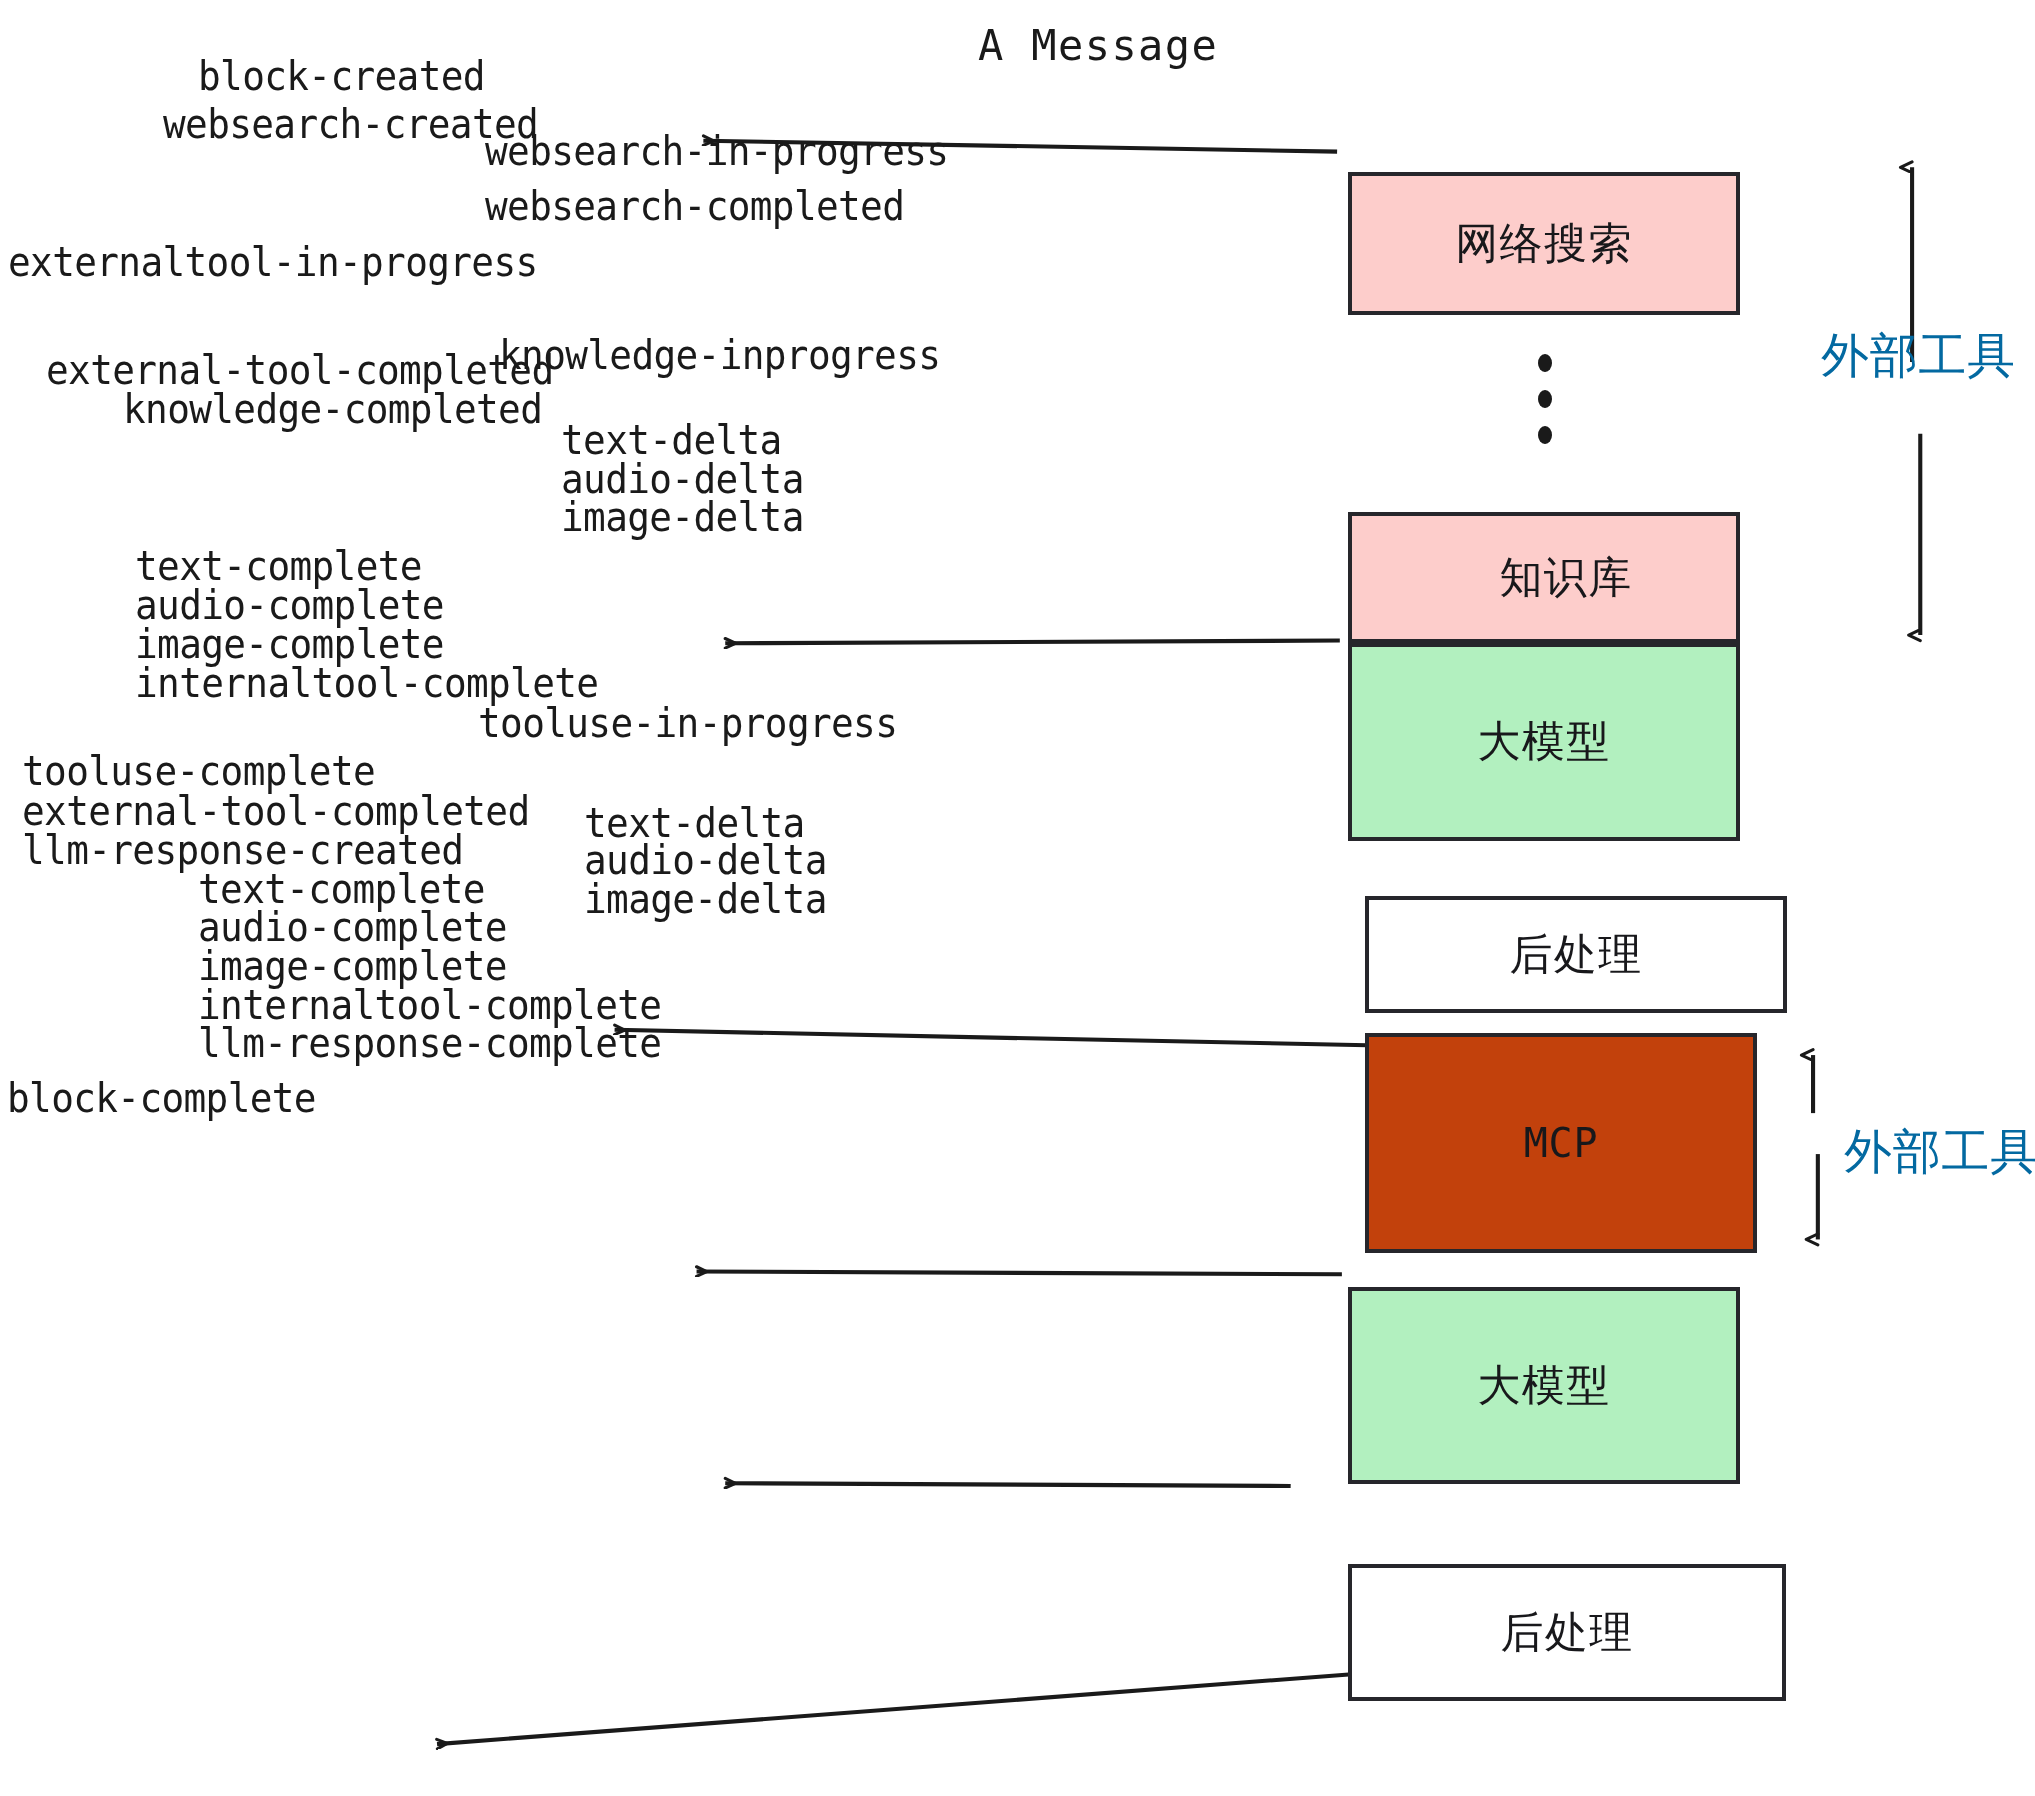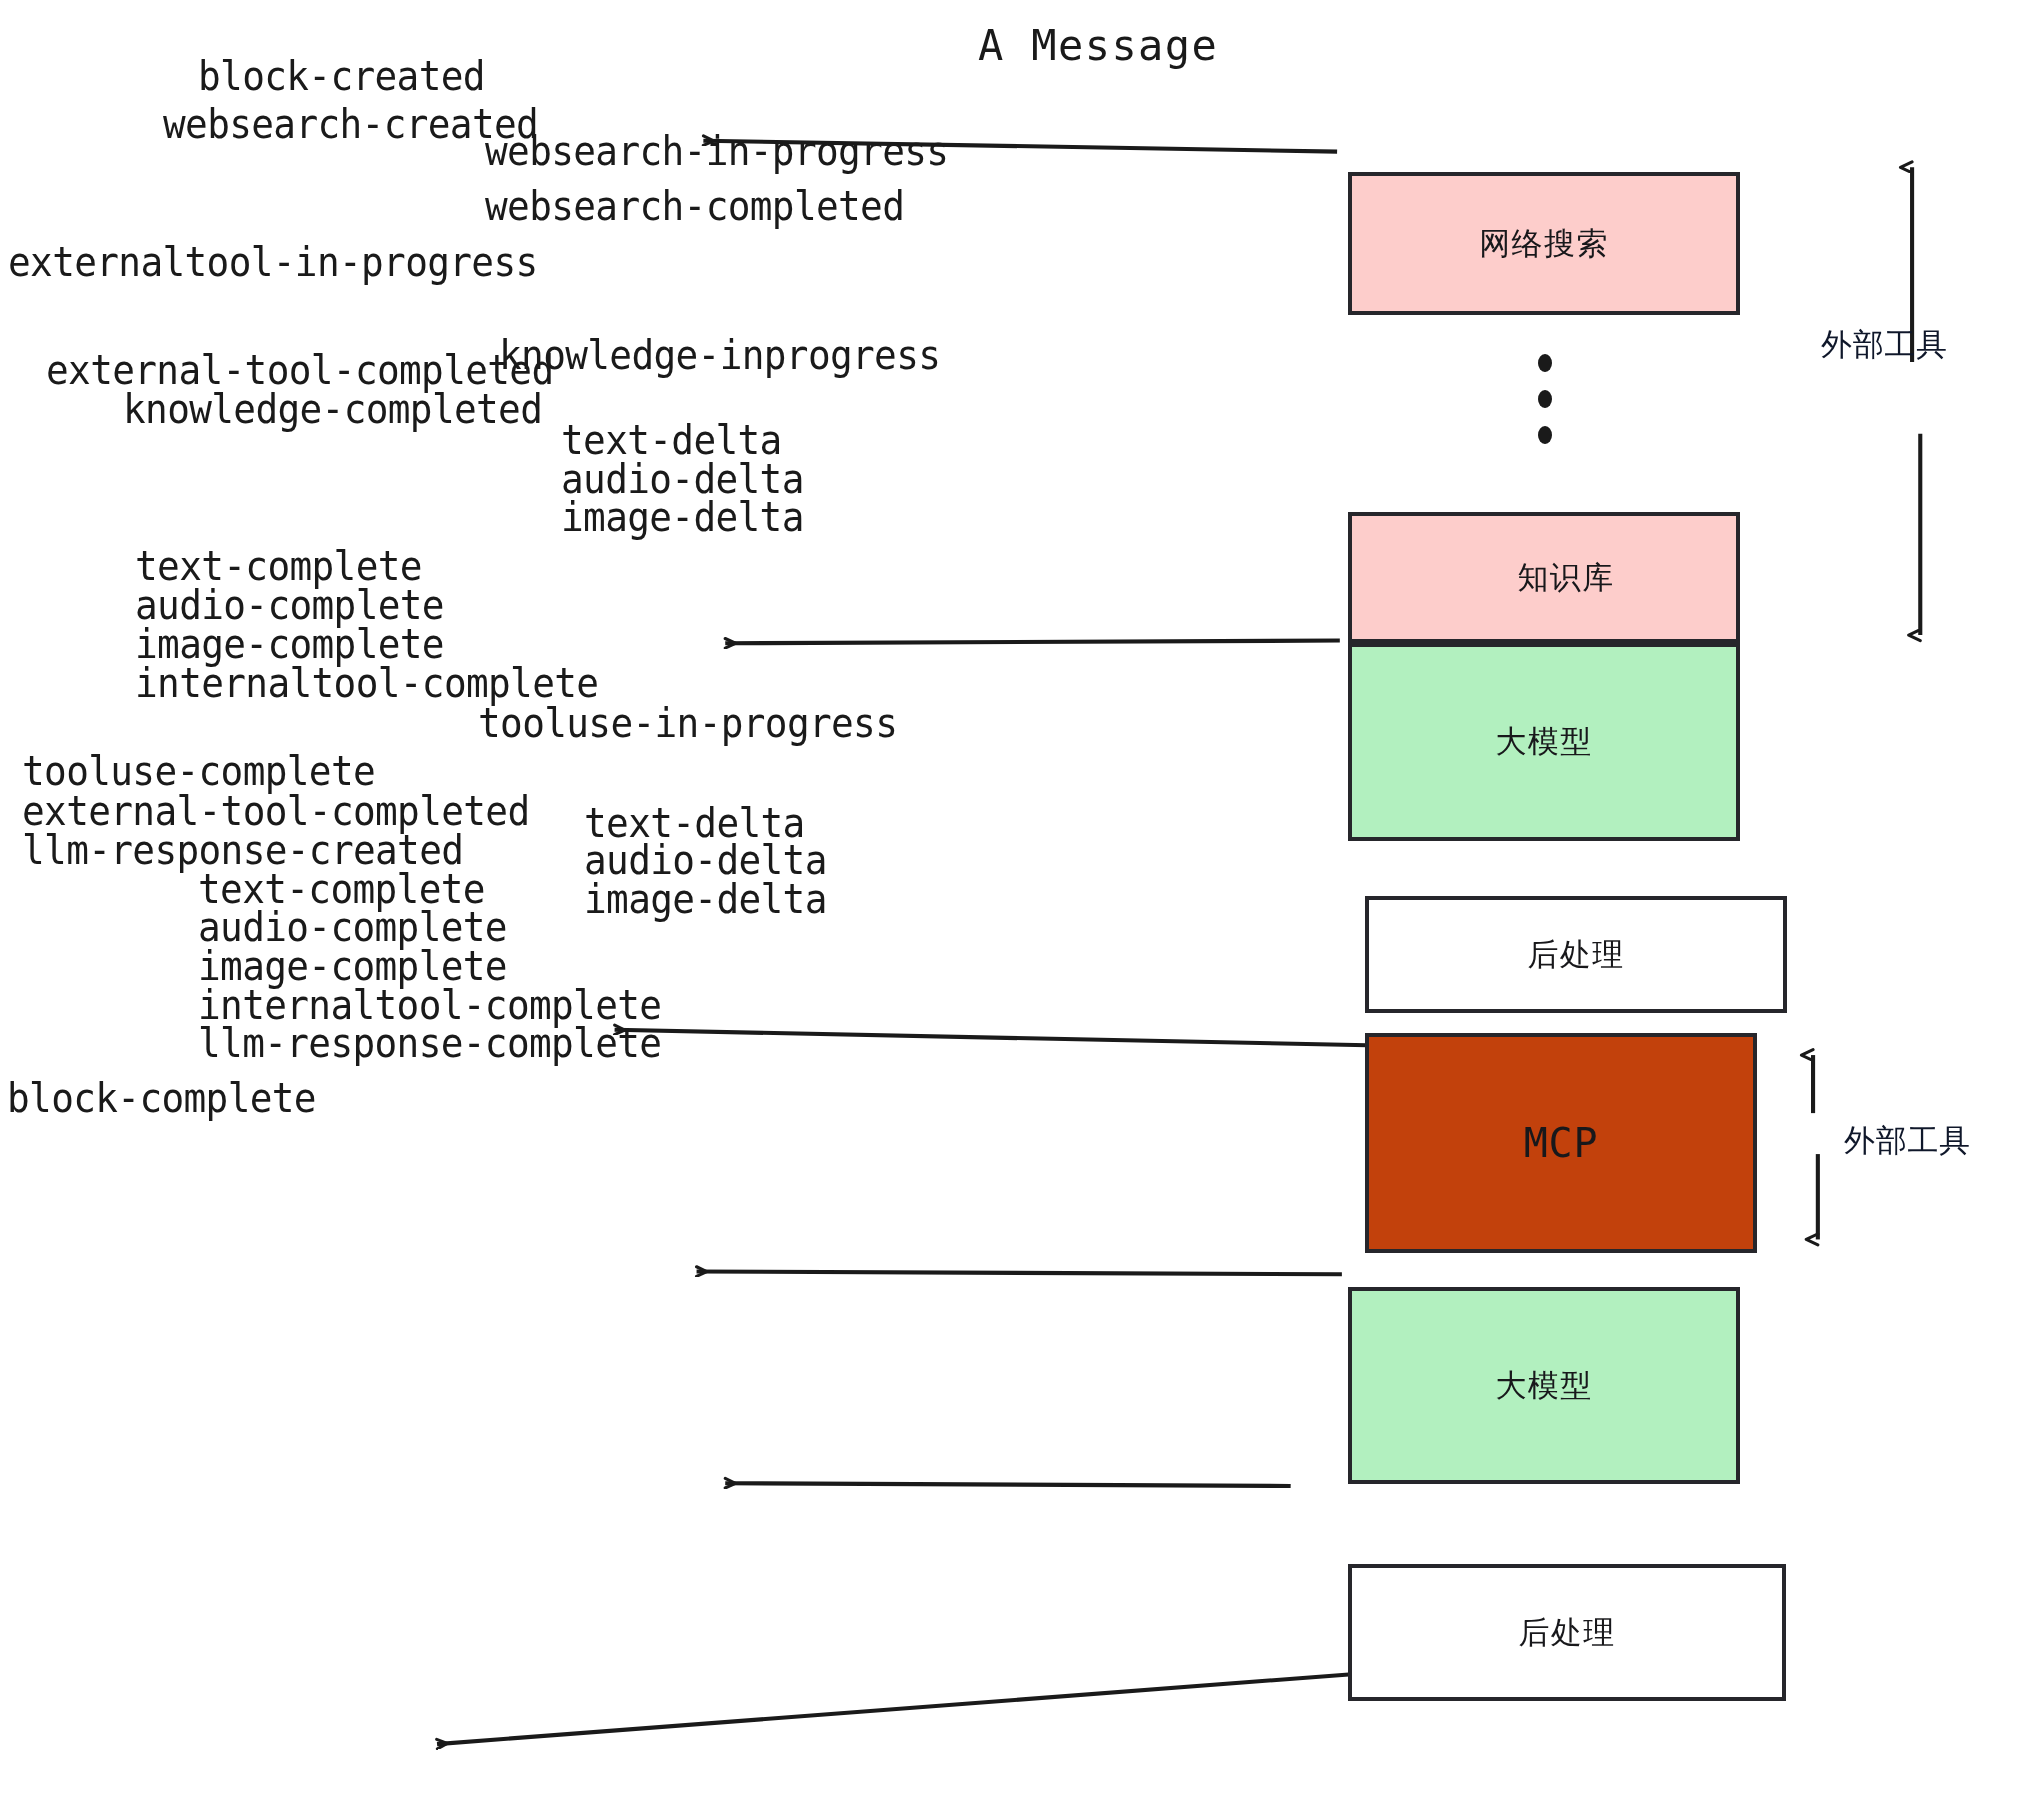--- a/index.html
+++ b/index.html
@@ -30,34 +30,34 @@
     letter-spacing:1.4px;
   }
   .box{
     position:absolute;
     border:4.1px solid #26262b;
     box-sizing:border-box;
     display:flex;
     align-items:center;
     justify-content:center;
     font-family:"DejaVu Sans","Liberation Sans",sans-serif;
-    font-size:31px;
+    font-size:43px;
     color:#18181b;
     letter-spacing:1.4px;
   }
   .box.mono{
     font-family:"DejaVu Sans Mono","Liberation Mono",monospace;
     font-size:40px;
     letter-spacing:0.7px;
   }
   .side{
     position:absolute;
     font-family:"DejaVu Sans","Liberation Sans",sans-serif;
-    font-size:31px;
-    color:#0f172a;
+    font-size:48px;
+    color:#0369a1;
     letter-spacing:0.7px;
     white-space:pre;
   }
   .dots{position:absolute;display:flex;flex-direction:column;align-items:center;}
   .dots i{display:block;width:13.7px;height:18px;border-radius:50%;background:#1a1a1a;margin:9px 0;}
   svg.lines{position:absolute;left:0;top:0;width:2035px;height:1796px;pointer-events:none;}
 </style>
 </head>
 <body>
 

